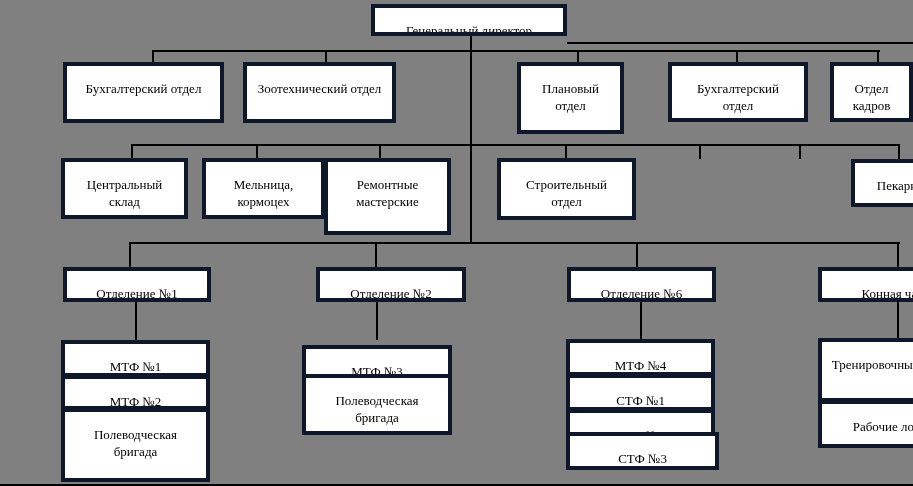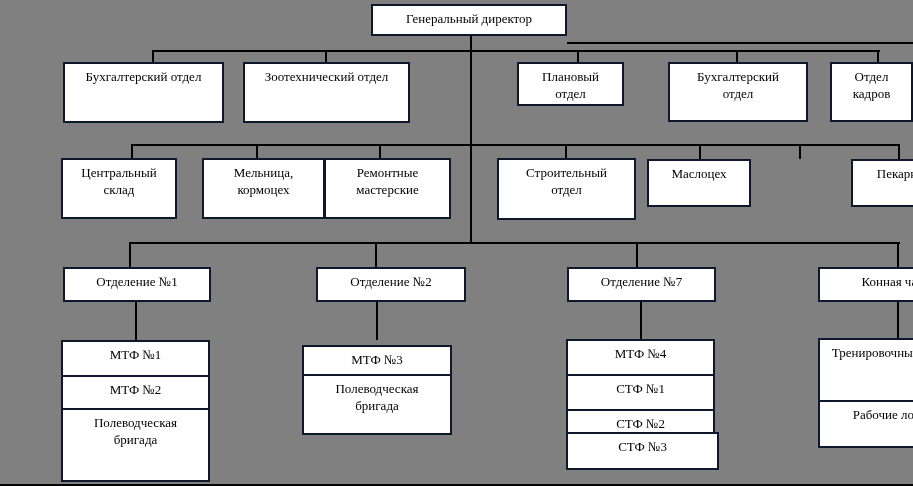--- a/index.html
+++ b/index.html
@@ -3,22 +3,22 @@
 <meta charset="utf-8">
 <style>
   html,body{margin:0;padding:0}
   .stage{
     position:relative;width:913px;height:486px;overflow:hidden;
     background:#808080;color:#000;
     font-family:"Liberation Serif","DejaVu Serif",serif;
     font-size:13px;line-height:17px;
   }
   .box{
-    position:absolute;background:#ffffff;border:2px solid #0f172a;
-    box-sizing:border-box;text-align:center;padding-top:4px;
+    position:absolute;background:#ffffff;border:4px solid #0f172a;
+    box-sizing:border-box;text-align:center;padding-top:14px;
     white-space:pre-line;overflow:hidden;
   }
   .ln{position:absolute;background:#000000}
 </style>
 </head>
 <body>
 
 <div class="stage">
 
   <div class="ln" style="left:470px;top:35px;width:2px;height:209px"></div>
@@ -49,42 +49,41 @@
   <div class="ln" style="left:135px;top:301px;width:2px;height:40px"></div>
   <div class="ln" style="left:376px;top:301px;width:2px;height:39px"></div>
   <div class="ln" style="left:640px;top:301px;width:2px;height:39px"></div>
   <div class="ln" style="left:897px;top:301px;width:2px;height:38px"></div>
 
   <div class="ln" style="left:0px;top:484px;width:913px;height:2px"></div>
 
   <div class="box" style="left:371px;top:4px;width:196px;height:32px">Генеральный директор</div>
 
   <div class="box" style="left:63px;top:62px;width:161px;height:61px">Бухгалтерский отдел</div>
-  <div class="box" style="left:243px;top:62px;width:167px;height:61px">Зоотехнический отдел</div>
-  <div class="box" style="left:517px;top:62px;width:107px;height:44px">Плановый
+  <div class="box" style="left:243px;top:62px;width:153px;height:61px">Зоотехнический отдел</div>
+  <div class="box" style="left:517px;top:62px;width:107px;height:72px">Плановый
 отдел</div>
   <div class="box" style="left:668px;top:62px;width:140px;height:60px">Бухгалтерский
 отдел</div>
   <div class="box" style="left:830px;top:62px;width:83px;height:60px">Отдел
 кадров</div>
 
-  <div class="box" style="left:61px;top:158px;width:116px;height:61px">Центральный
+  <div class="box" style="left:61px;top:158px;width:127px;height:61px">Центральный
 склад</div>
   <div class="box" style="left:202px;top:158px;width:123px;height:61px">Мельница,
 кормоцех</div>
-  <div class="box" style="left:324px;top:158px;width:127px;height:61px">Ремонтные
+  <div class="box" style="left:324px;top:158px;width:127px;height:77px">Ремонтные
 мастерские</div>
   <div class="box" style="left:497px;top:158px;width:139px;height:62px">Строительный
 отдел</div>
-  <div class="box" style="left:647px;top:159px;width:104px;height:48px">Маслоцех</div>
   <div class="box" style="left:851px;top:159px;width:98px;height:48px">Пекарня</div>
 
   <div class="box" style="left:63px;top:267px;width:148px;height:35px">Отделение №1</div>
   <div class="box" style="left:316px;top:267px;width:150px;height:35px">Отделение №2</div>
-  <div class="box" style="left:567px;top:267px;width:149px;height:35px">Отделение №7</div>
+  <div class="box" style="left:567px;top:267px;width:149px;height:35px">Отделение №6</div>
   <div class="box" style="left:818px;top:267px;width:160px;height:35px">Конная часть</div>
 
   <div class="box" style="left:61px;top:340px;width:149px;height:37px">МТФ №1</div>
   <div class="box" style="left:61px;top:375px;width:149px;height:35px">МТФ №2</div>
   <div class="box" style="left:61px;top:408px;width:149px;height:74px">Полеводческая
 бригада</div>
 
   <div class="box" style="left:302px;top:345px;width:150px;height:37px">МТФ №3</div>
   <div class="box" style="left:302px;top:374px;width:150px;height:61px">Полеводческая
 бригада</div>

